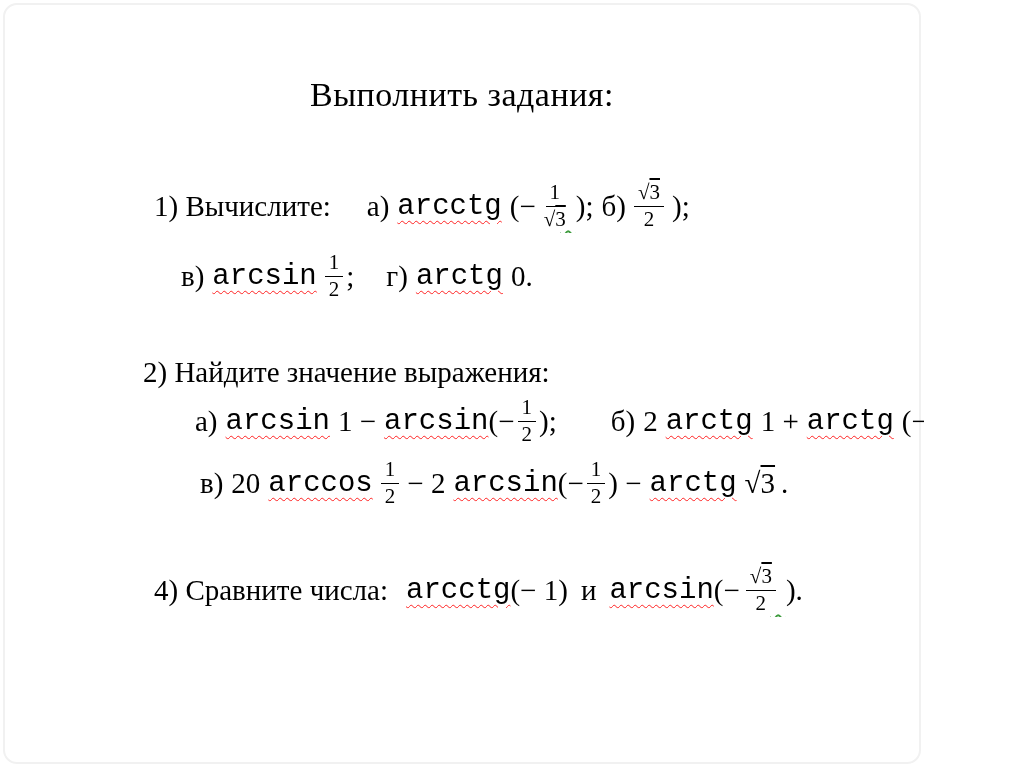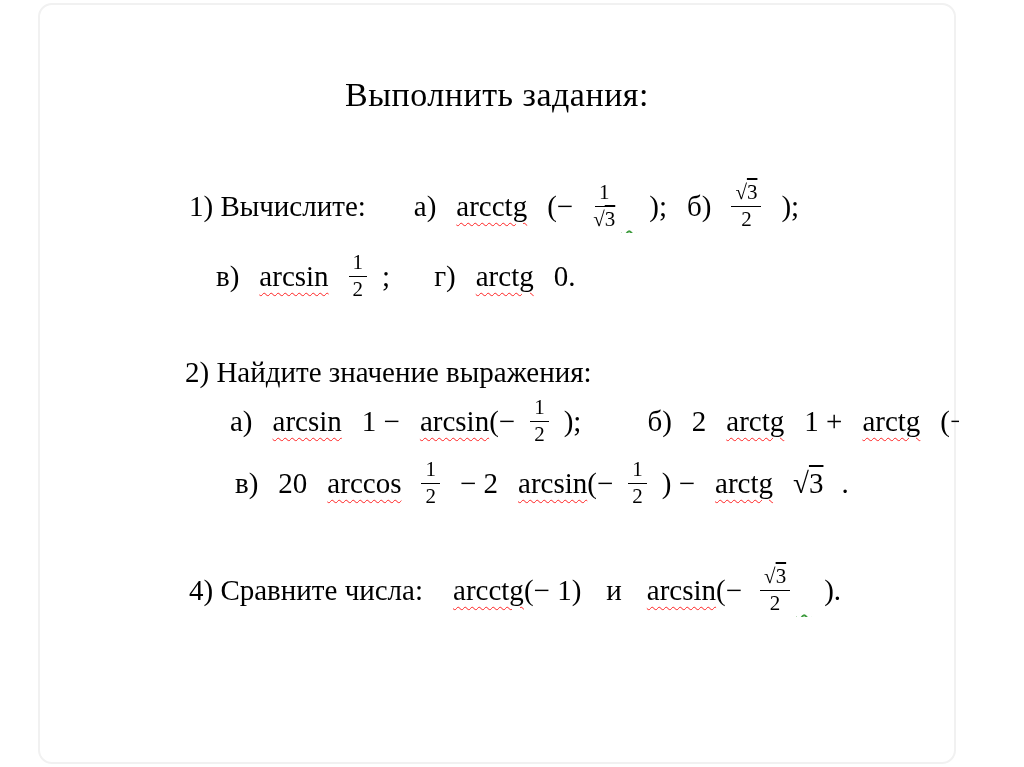--- a/index.html
+++ b/index.html
@@ -1,46 +1,46 @@
 <!DOCTYPE html>
 <html style="--spell: #ff2222; --grammar: #3d9b3d;"><head>
 <meta charset="utf-8">
 <style>
   html,body{margin:0;padding:0;background:#ffffff;}
   .slide{
     position:relative;width:924px;height:767px;background:#ffffff;
     overflow:hidden;color:#000;
     font-family:"Liberation Serif","DejaVu Serif",serif;
-    margin-left:35px;
   }
   .frame{
     position:absolute;inset:3px;border:2px solid #f1f1f1;border-radius:14px;
     pointer-events:none;
   }
   .title{
     position:absolute;top:76px;left:0;width:100%;text-align:center;
     font-size:34px;letter-spacing:0.5px;
   }
   .line{
-    position:absolute;display:flex;align-items:center;column-gap:20px;
+    position:absolute;display:flex;align-items:center;column-gap:8px;
     font-size:29px;white-space:nowrap;height:72px;
   }
   #l1{top:170px;left:154px;}
   #l2{top:240px;left:181px;}
-  #l3{top:350px;left:150px;height:44px;}
+  #l3{top:350px;left:143px;height:44px;}
   #l4{top:385px;left:195px;}
   #l5{top:447px;left:200px;}
   #l6{top:554px;left:154px;}
   .word{display:inline-flex;column-gap:0;}
   .mis{
     text-decoration:underline;
     text-decoration-style:wavy;
     text-decoration-color:var(--spell,#ff2222);
     text-decoration-thickness:1.4px;
     text-underline-offset:6px;
+    font-family:Liberation Mono, monospace;
   }
   .frac{
     display:inline-flex;flex-direction:column;align-items:center;
     font-size:21px;line-height:1.12;
   }
   .frac .top{border-bottom:1.7px solid #000;padding:0 4px 1px;}
   .frac .bot{padding-top:1px;}
   .sqrt{white-space:nowrap;}
   .sqrt .rad{
     text-decoration:overline;

